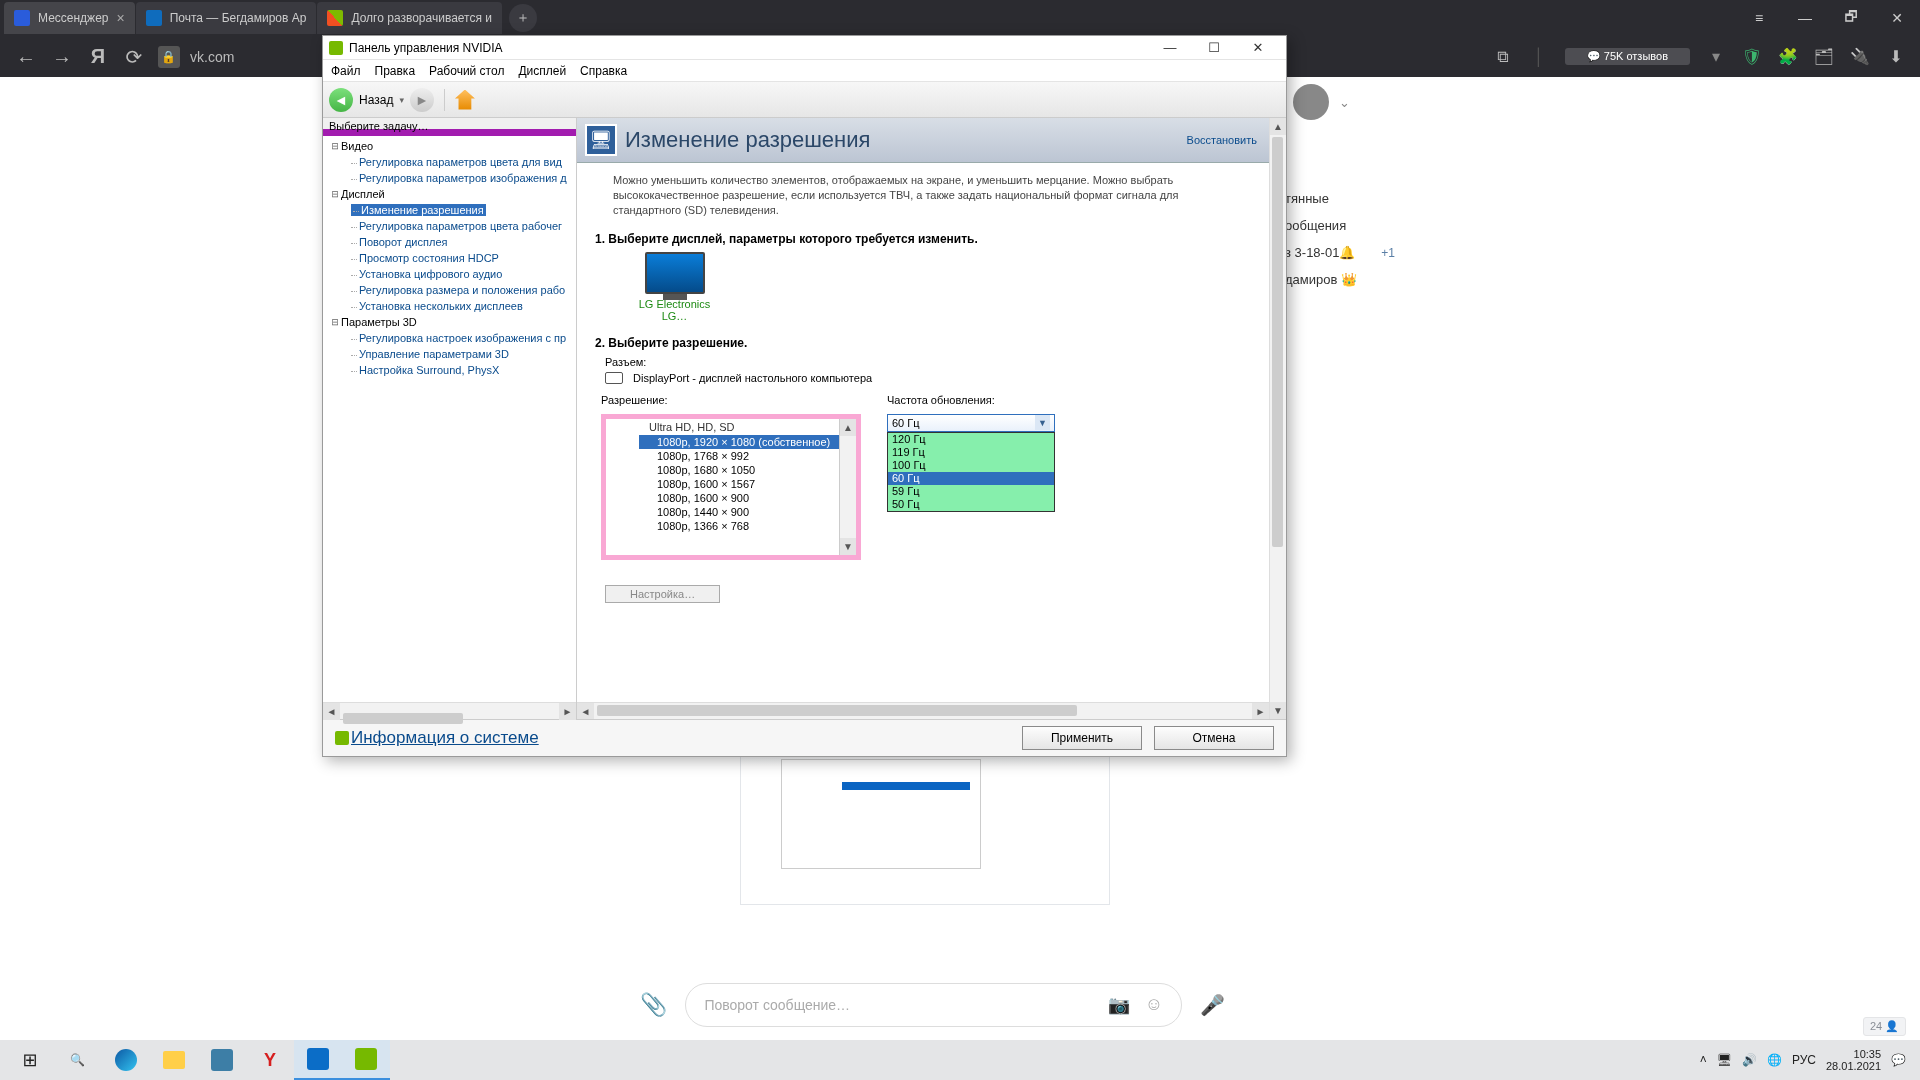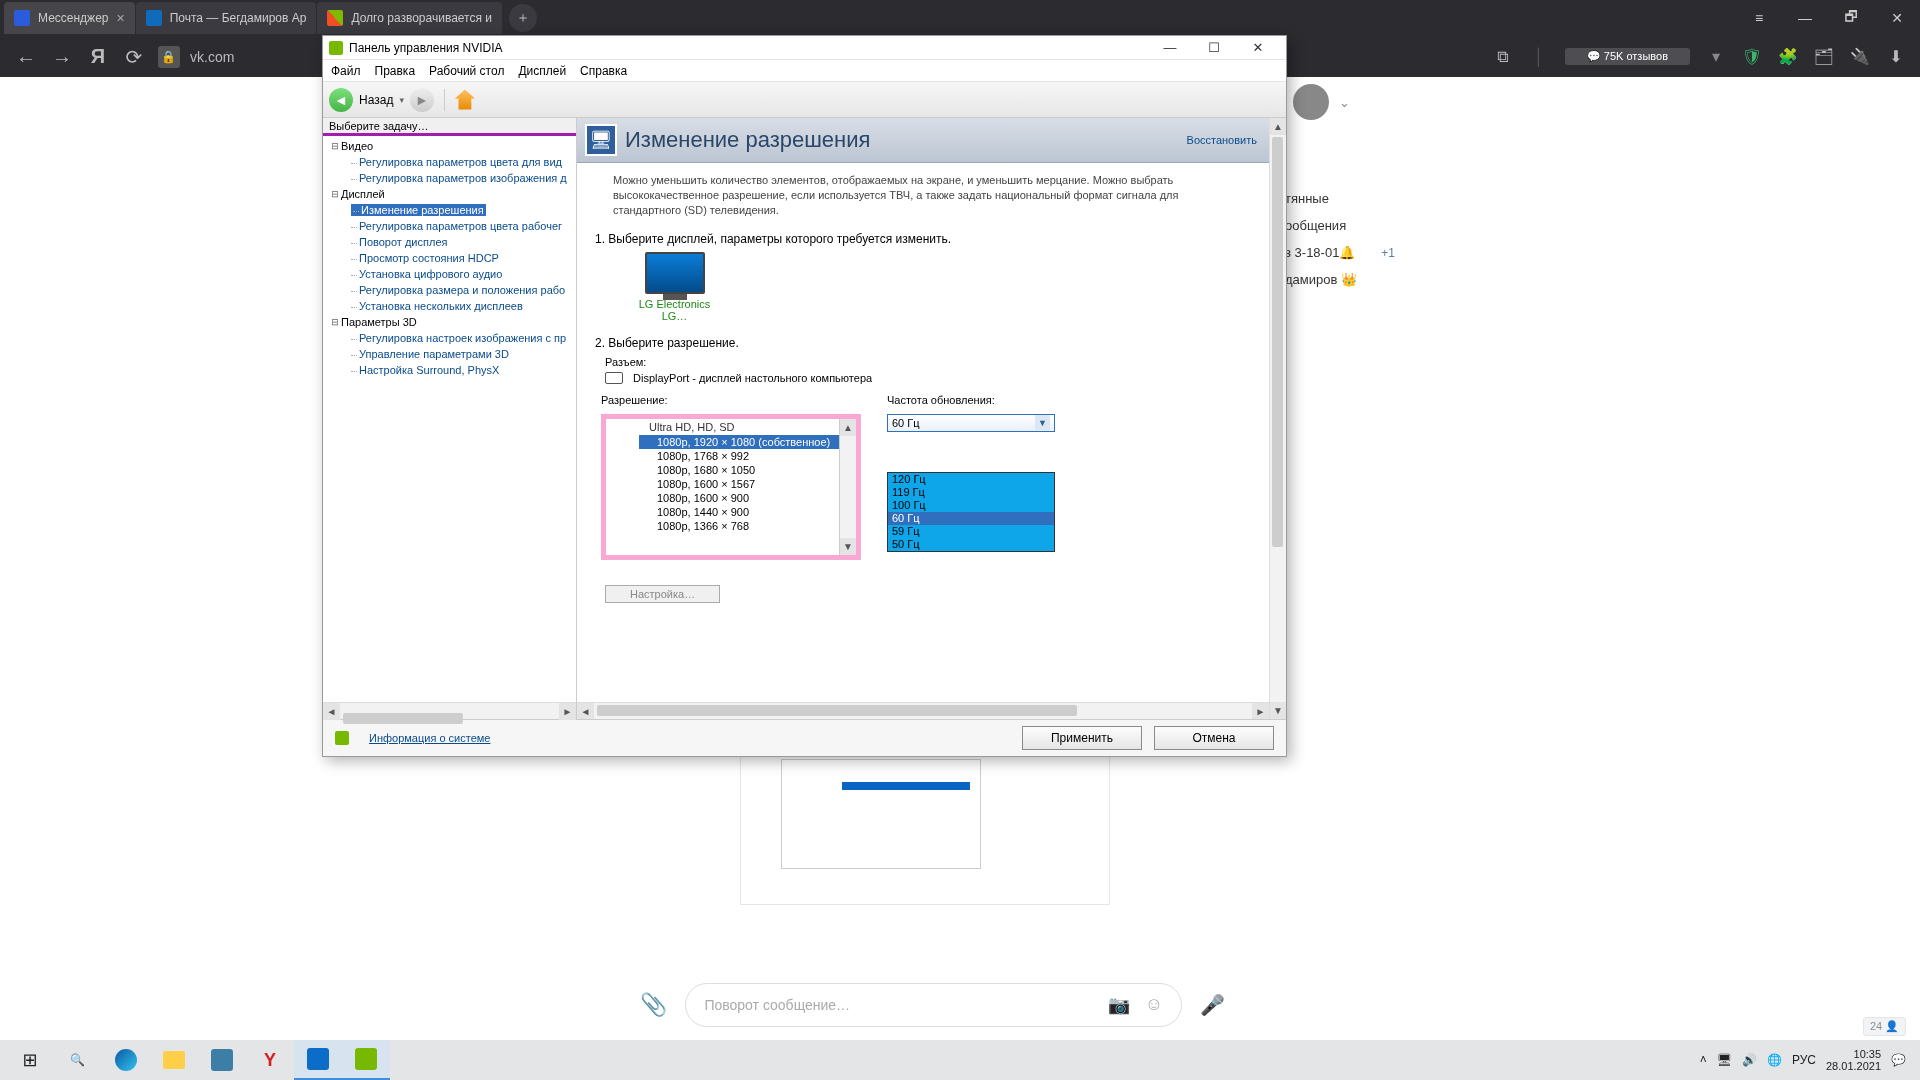--- a/index.html
+++ b/index.html
@@ -69,21 +69,21 @@
 .nv-toolbar { height: 36px; background: linear-gradient(#f7f7f7,#e6e6e6); display: flex; align-items: center; padding: 0 6px; gap: 6px; border-bottom: 1px solid #ccc; }
 .tb-circle { width: 24px; height: 24px; border-radius: 50%; display: flex; align-items: center; justify-content: center; font-size: 14px; }
 .tb-green { background: linear-gradient(#7ce07c,#45b545); color: #fff; }
 .tb-grey { background: linear-gradient(#eee,#ccc); color: #888; }
 .tb-lbl { font-size: 12px; }
 .tb-sep { width: 1px; height: 22px; background: #ccc; margin: 0 4px; }
 .tb-home { width: 20px; height: 20px; background: linear-gradient(#ffbf5e,#e78a00); clip-path: polygon(50% 0,100% 45%,82% 45%,82% 100%,18% 100%,18% 45%,0 45%); }
 
 .nv-body { flex: 1; display: flex; min-height: 0; border-bottom: 1px solid #ccc; }
 .nv-tree-wrap { width: 254px; display: flex; flex-direction: column; border-right: 1px solid #ccc; }
-.nv-tree-hdr { height: 18px; font-size: 11px; padding: 2px 6px; background: #f0f0f0; border-bottom: 3px solid #a21caf; }
+.nv-tree-hdr { height: 18px; font-size: 11px; padding: 2px 6px; background: #f0f0f0; border-bottom: 7px solid #a21caf; }
 .nv-tree { flex: 1; overflow: hidden; font-size: 11px; padding: 2px 0; position: relative; }
 .tree-row { display: flex; align-items: center; height: 16px; white-space: nowrap; cursor: pointer; }
 .tree-toggle { width: 12px; text-align: center; color: #666; font-size: 9px; }
 .tree-row.level0 { padding-left: 6px; color: #000; }
 .tree-row.level1 { padding-left: 28px; }
 .tree-row.level1 .lbl::before { content: ""; display: inline-block; width: 6px; border-top: 1px dotted #aaa; margin-right: 2px; vertical-align: middle; }
 .tree-row .lbl { color: #0a4b8c; }
 .tree-row.level0 .lbl { color: #000; }
 .tree-row.sel .lbl { background: #2f6fbd; color: #fff; padding: 0 2px; }
 .nv-tree-hscroll { height: 17px; background: #f2f2f2; border-top: 1px solid #ddd; display: flex; align-items: center; }
@@ -97,21 +97,21 @@
 .vs-btn { height: 17px; background: #e4e4e4; font-size: 10px; display: flex; align-items: center; justify-content: center; color: #555; }
 .vs-track { flex:1; position: relative; }
 .vs-thumb { position: absolute; left: 2px; top: 2px; width: 11px; height: 410px; background: #cdcdcd; border-radius: 2px; }
 
 .nv-header { background: linear-gradient(#d8dee6,#bcc5d3); padding: 6px 12px 6px 8px; display: flex; align-items: center; border-bottom: 1px solid #9aa; }
 .nv-hicon { width: 32px; height: 32px; background: #2e5f9a; border: 2px solid #fff; margin-right: 8px; display: flex; align-items: center; justify-content: center; color: #fff; font-size: 18px; }
 .nv-h1 { font-size: 22px; color: #2b4768; }
 .nv-restore { margin-left: auto; color: #0a4b8c; font-size: 11px; cursor: pointer; }
 
 .nv-desc { font-size: 11px; color: #444; padding: 10px 36px 0; line-height: 1.35; }
-.nv-step { font-size: 12px; font-weight: normal; padding: 14px 18px 6px; }
+.nv-step { font-size: 12px; font-weight: bold; padding: 14px 18px 6px; }
 
 .monitor-box { margin-left: 50px; width: 95px; text-align: center; font-size: 11px; }
 .monitor { width: 60px; height: 42px; margin: 0 auto 4px; background: linear-gradient(#0a7dd8,#044b8a); border: 2px solid #444; border-radius: 2px; position: relative; }
 .monitor::after { content: ""; position: absolute; bottom: -8px; left: 50%; transform: translateX(-50%); width: 24px; height: 6px; background: #555; }
 .monitor-lbl { color: #1d8a13; }
 
 .field-lbl { font-size: 11px; padding: 0 18px 2px 28px; }
 .conn-row { display: flex; align-items: center; gap: 10px; padding: 2px 28px 10px; font-size: 11px; }
 .conn-ic { width: 18px; height: 12px; border: 1px solid #555; border-radius: 2px; }
 .two-col { display: flex; gap: 26px; padding: 0 24px; align-items: flex-start; }
@@ -119,31 +119,31 @@
 
 .res-list { width: 260px; height: 146px; border: 5px solid #f9a8d4; background: #fff; font-size: 11px; position: relative; padding-left: 33px; }
 .res-group { padding: 2px 10px; color: #333; }
 .res-opt { padding: 1px 18px; cursor: pointer; }
 .res-opt.sel { background: #2f6fbd; color: #fff; }
 .res-scroll { position: absolute; right: 0; top: 0; bottom: 0; width: 17px; background: #f2f2f2; border-left: 1px solid #ccc; display: flex; flex-direction: column; }
 
 .freq-col { width: 168px; }
 .combo { height: 18px; border: 1px solid #2f6fbd; background: linear-gradient(#fff,#e9f1fb); font-size: 11px; display: flex; align-items: center; padding: 0 4px; position: relative; cursor: pointer; }
 .combo-arrow { margin-left: auto; width: 15px; height: 15px; background: #dbe7f5; color: #35608f; display: flex; align-items: center; justify-content: center; font-size: 9px; }
-.freq-drop { border: 1px solid #333; background: #0ea5e9; font-size: 11px; margin-top: 40px; }
+.freq-drop { border: 1px solid #333; background: #86efac; font-size: 11px; }
 .freq-opt { padding: 0 4px; height: 13px; line-height: 13px; cursor: pointer; }
 .freq-opt.sel { background: #2f6fbd; color: #fff; }
 
 .settings-btn { margin: 24px 0 0 28px; }
 .settings-btn button { font-size: 11px; padding: 2px 24px; background: #f0f0f0; border: 1px solid #aaa; color: #888; }
 
 .nv-content-hscroll { position: absolute; bottom: 0; left: 0; right: 0; height: 17px; background: #f2f2f2; border-top: 1px solid #ddd; display: flex; }
 
 .nv-footer { height: 36px; display: flex; align-items: center; padding: 0 12px; gap: 12px; background: #f6f6f6; }
-.sysinfo { display: flex; align-items: center; gap: 20px; font-size: 11px; color: #0a4b8c; cursor: pointer; }
+.sysinfo { display: flex; align-items: center; gap: 2px; font-size: 17px; color: #0a4b8c; cursor: pointer; }
 .sysinfo-ic { width: 14px; height: 14px; background: #76b900; border-radius: 2px; }
 .nv-spacer { flex: 1; }
 .nv-btn { width: 120px; height: 24px; border: 1px solid #8a8a8a; background: linear-gradient(#fdfdfd,#e5e5e5); font-size: 12px; cursor: pointer; }
 </style>
 </head>
 <body>
 
 <div class="browser-chrome">
   <div class="tab-strip">
     <div class="tab active">

